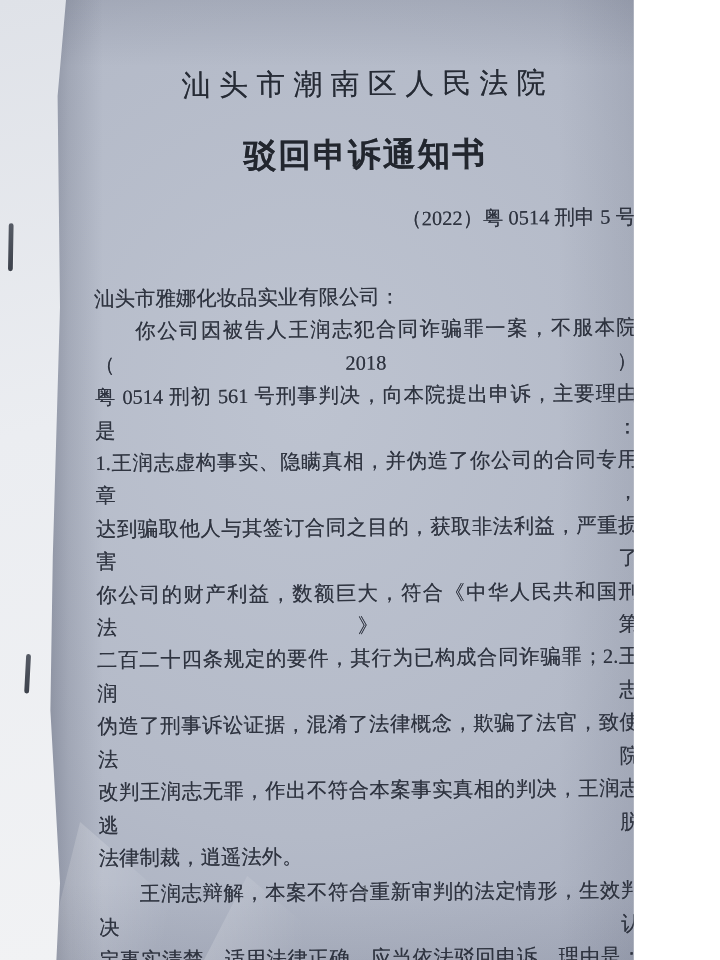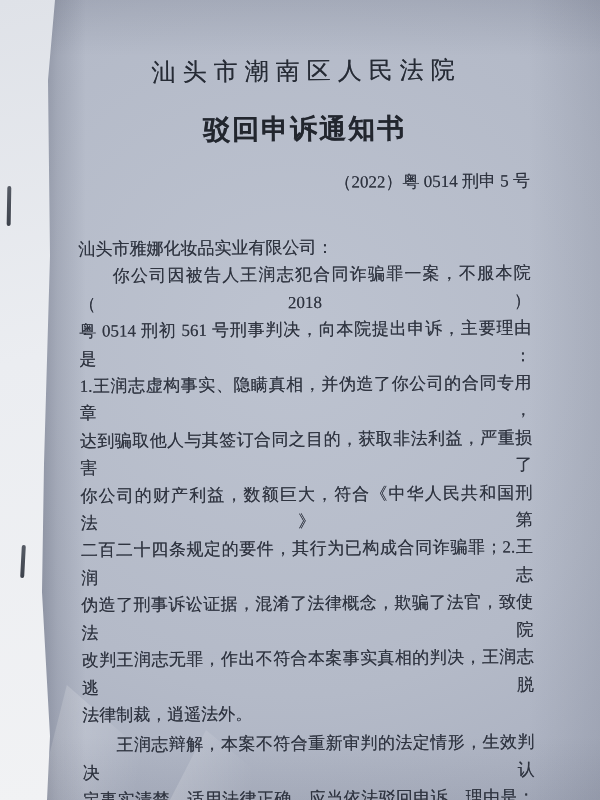--- a/index.html
+++ b/index.html
@@ -1,17 +1,17 @@
 <!DOCTYPE html>
 <html><head>
 <meta charset="utf-8">
 <style>
   html,body{margin:0;padding:0;}
   .photo{
-    position:relative;width:600px;height:800px;overflow:hidden;
+    position:relative;width:528px;height:800px;overflow:hidden;
     background:#8f96a6;
     font-family:"Liberation Serif","DejaVu Serif",serif;
   }
   
   .page{
     position:absolute;inset:0;
     background:
       linear-gradient(to bottom, rgba(22,27,48,.10), rgba(22,27,48,0) 7%),
       linear-gradient(to left,   rgba(22,27,48,.09), rgba(22,27,48,0) 12%),
       linear-gradient(to top,    rgba(22,27,48,.07), rgba(22,27,48,0) 8%),

